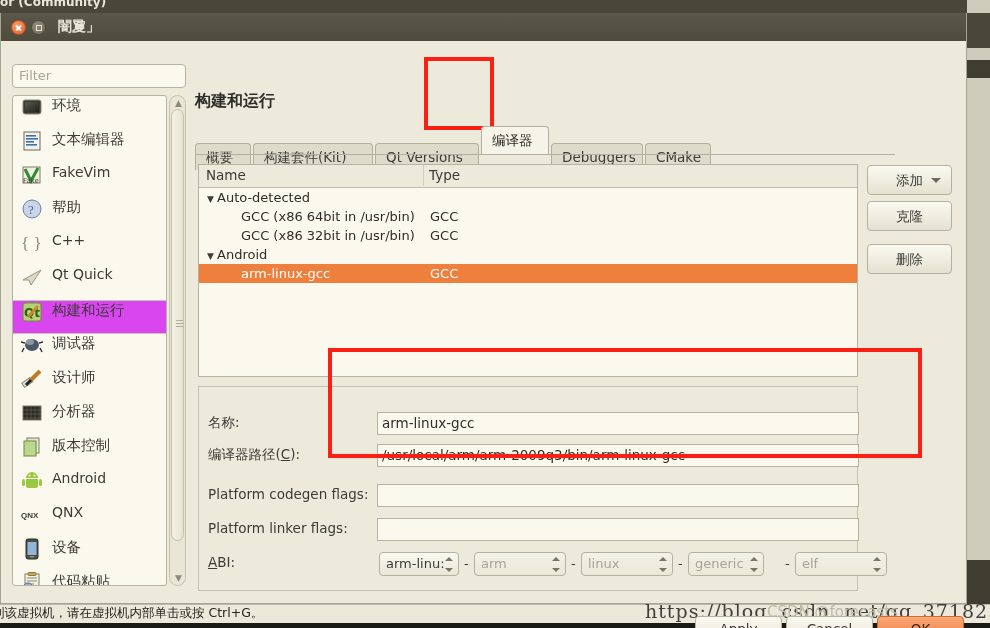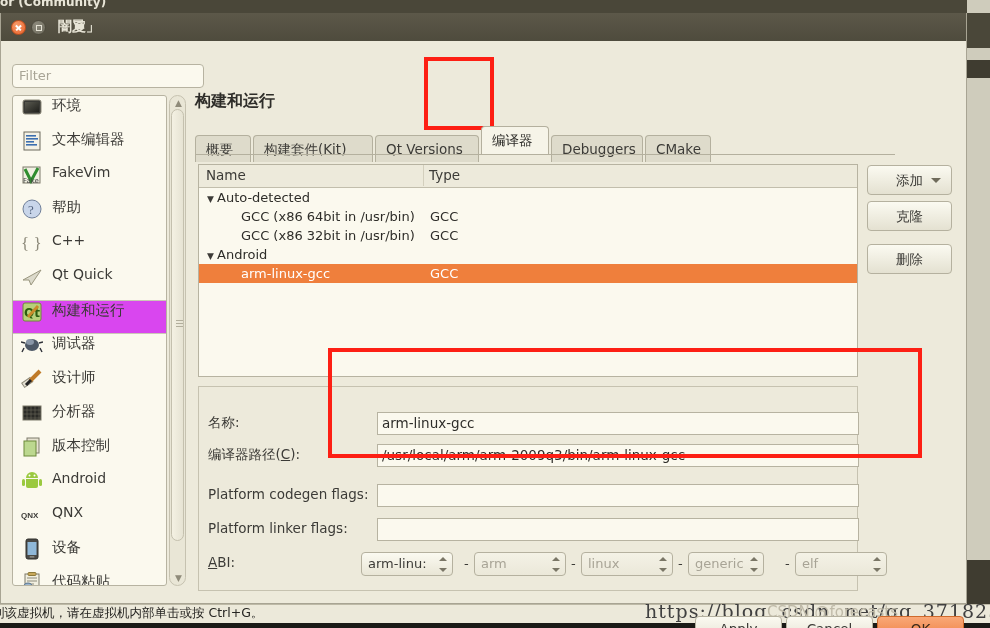--- a/index.html
+++ b/index.html
@@ -48,21 +48,21 @@
       background:radial-gradient(circle at 35% 30%,#8d8a7c,#6e6b5c);
       border:1px solid #4d4a3d;box-sizing:border-box;}
   .dlg-btn-max::before{content:"";position:absolute;left:4px;top:4px;width:6px;height:6px;
       border:1.4px solid #e6e3d5;box-sizing:border-box;}
   .dlg-title{position:absolute;left:57px;top:5px;font-size:14px;font-weight:bold;color:#e7e4d6;
       white-space:nowrap;}
 
   .dlg-body{position:absolute;left:0;top:28px;width:965px;height:562px;background:#edeadb;}
 
   
-  .filter-input{position:absolute;left:11px;top:23px;width:192px;height:24px;
+  .filter-input{position:absolute;left:11px;top:23px;width:174px;height:24px;
       background:#fbf9ee;border:1px solid #b7b3a1;border-radius:4px;
       box-sizing:border-box;color:#a8a496;font-size:13px;line-height:22px;padding-left:6px;}
   .catlist-wrap{position:absolute;left:11px;top:54px;width:155px;height:491px;
       background:#fbf9ee;border:1px solid #b7b3a1;border-radius:3px;box-sizing:border-box;
       overflow:hidden;}
   .cat-item{position:relative;height:34px;display:flex;padding-left:8px;
       box-sizing:border-box;}
   .cat-item.selected{background:#d946ef;border-top:1px solid #cbc7b6;border-bottom:1px solid #cbc7b6;}
   .cat-ico{width:22px;height:22px;margin-right:9px;flex:0 0 22px;position:relative;}
   .cat-label{font-size:14.5px;color:#3c3b37;white-space:nowrap;}
@@ -76,21 +76,21 @@
   .sb-up{top:2px;}
   .sb-dn{bottom:2px;}
   .sb-thumb{position:absolute;left:1px;top:13px;width:13px;height:432px;border-radius:7px;
       background:linear-gradient(90deg,#f4f1e3,#e6e3d3);border:1px solid #c4c0ae;box-sizing:border-box;}
   .sb-grip{position:absolute;left:4px;top:210px;width:7px;height:7px;
       background:repeating-linear-gradient(#b2ae9c 0 1px,transparent 1px 3px);}
 
   
   .page-title{position:absolute;left:194px;top:50px;font-size:16px;font-weight:bold;color:#2e2d29;}
   .tabs{position:absolute;left:194px;top:86px;width:700px;height:28px;}
-  .tab{position:absolute;top:8px;height:27px;line-height:26px;padding:0 10px;
+  .tab{position:absolute;top:16px;height:27px;line-height:26px;padding:0 10px;
       background:#dedbcb;border:1px solid #b4b09e;border-bottom:none;
       border-radius:4px 4px 0 0;font-size:13.5px;color:#3c3b37;box-sizing:border-box;
       white-space:nowrap;}
   .tab.active{background:#f6f4e8;color:#2e2d29;height:28px;line-height:27px;z-index:3;}
   .tabstrip-line{position:absolute;left:194px;top:113px;width:700px;height:1px;background:#b4b09e;}
 
   
   .table{position:absolute;left:197px;top:123px;width:660px;height:213px;
       background:#fbf9ee;border:1px solid #b7b3a1;box-sizing:border-box;}
   .thead{position:relative;height:22px;background:#edeadb;border-bottom:1px solid #c2beac;}
@@ -370,21 +370,21 @@
       </div>
 
       <div class="frow" style="top:131px">
         <div class="flabel">Platform linker flags:</div>
         <div class="fin"></div>
       </div>
 
       <div class="frow" style="top:165px">
         <div class="flabel"><u>A</u>BI:</div>
 
-        <div class="combo" style="left:162px;width:92px">
+        <div class="combo" style="left:180px;width:80px">
           <span>arm-linu:</span><span class="spin"></span>
         </div>
         <div class="dash" style="left:265px">-</div>
         <div class="combo dim" style="left:275px;width:92px">
           <span>arm</span><span class="spin"></span>
         </div>
         <div class="dash" style="left:372px">-</div>
         <div class="combo dim" style="left:382px;width:92px">
           <span>linux</span><span class="spin"></span>
         </div>

